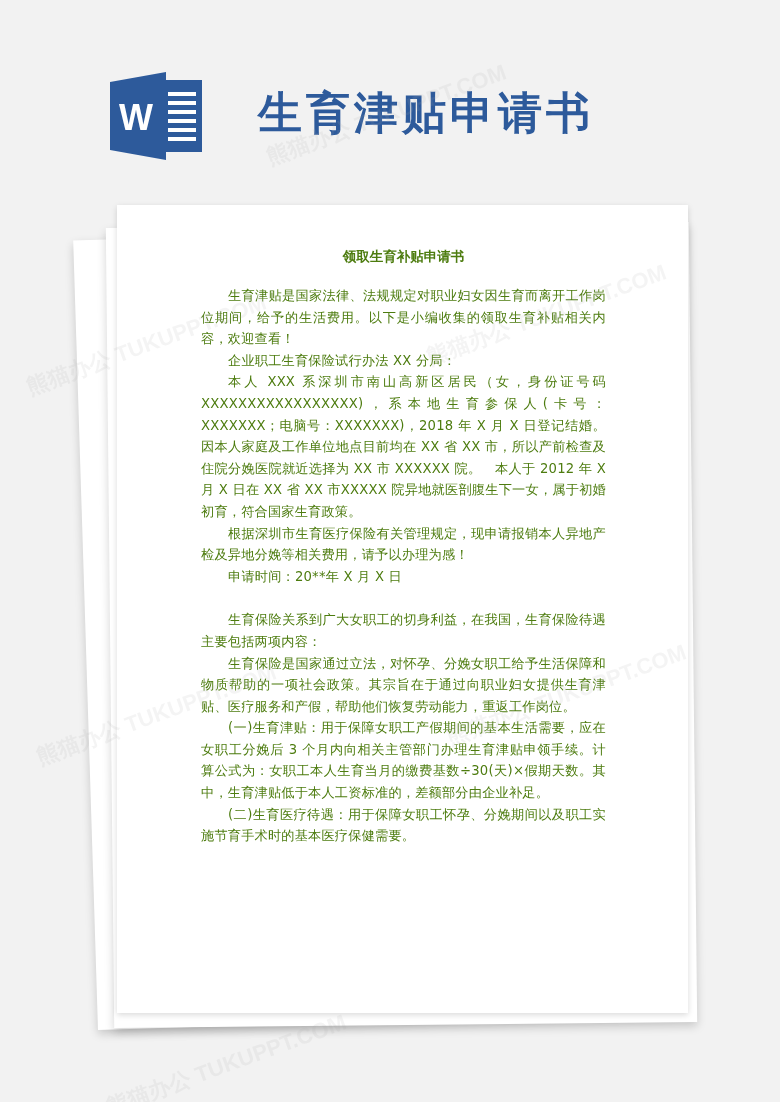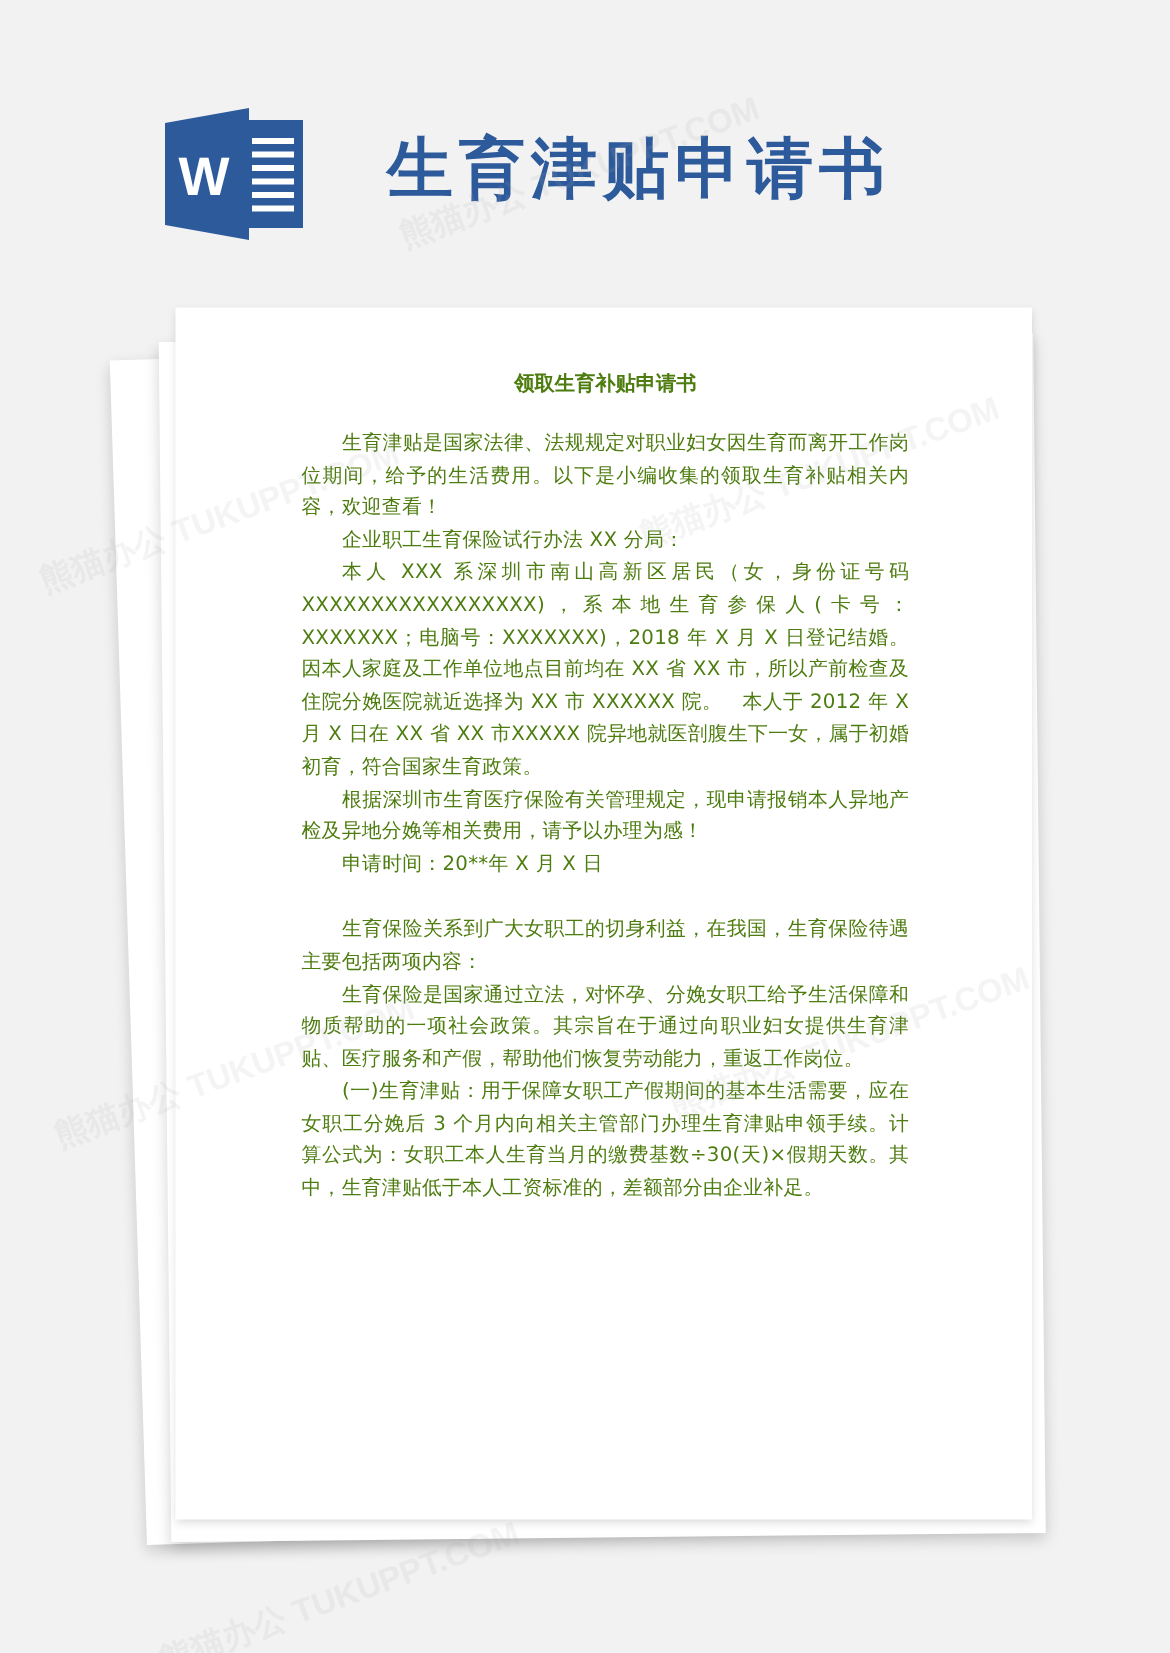--- a/index.html
+++ b/index.html
@@ -68,20 +68,21 @@
     <div class="doc-title">领取生育补贴申请书</div>
     <p class="p indent">生育津贴是国家法律、法规规定对职业妇女因生育而离开工作岗位期间，给予的生活费用。以下是小编收集的领取生育补贴相关内容，欢迎查看！</p>
     <p class="p indent">企业职工生育保险试行办法 XX 分局：</p>
     <p class="p indent">本人 XXX 系深圳市南山高新区居民（女，身份证号码XXXXXXXXXXXXXXXXX)，系本地生育参保人(卡号：　XXXXXXX；电脑号：XXXXXXX)，2018 年 X 月 X 日登记结婚。因本人家庭及工作单位地点目前均在 XX 省 XX 市，所以产前检查及住院分娩医院就近选择为 XX 市 XXXXXX 院。　本人于 2012 年 X 月 X 日在 XX 省 XX 市XXXXX 院异地就医剖腹生下一女，属于初婚初育，符合国家生育政策。</p>
     <p class="p indent">根据深圳市生育医疗保险有关管理规定，现申请报销本人异地产检及异地分娩等相关费用，请予以办理为感！</p>
     <p class="p indent">申请时间：20**年 X 月 X 日</p>
     <div class="gap"></div>
     <p class="p indent">生育保险关系到广大女职工的切身利益，在我国，生育保险待遇主要包括两项内容：</p>
     <p class="p indent">生育保险是国家通过立法，对怀孕、分娩女职工给予生活保障和物质帮助的一项社会政策。其宗旨在于通过向职业妇女提供生育津贴、医疗服务和产假，帮助他们恢复劳动能力，重返工作岗位。</p>
     <p class="p indent">(一)生育津贴：用于保障女职工产假期间的基本生活需要，应在女职工分娩后 3 个月内向相关主管部门办理生育津贴申领手续。计算公式为：女职工本人生育当月的缴费基数÷30(天)×假期天数。其中，生育津贴低于本人工资标准的，差额部分由企业补足。</p>
+    <p class="p indent">(二)生育医疗待遇：用于保障女职工怀孕、分娩期间以及职工实施节育手术时的基本医疗保健需要。</p>
   </div>
 </div>
 
 <div class="watermark" style="left:20px;top:330px;">熊猫办公 TUKUPPT.COM</div>
 <div class="watermark" style="left:420px;top:300px;">熊猫办公 TUKUPPT.COM</div>
 <div class="watermark" style="left:30px;top:700px;">熊猫办公 TUKUPPT.COM</div>
 <div class="watermark" style="left:440px;top:680px;">熊猫办公 TUKUPPT.COM</div>
 <div class="watermark" style="left:260px;top:100px;">熊猫办公 TUKUPPT.COM</div>
 <div class="watermark" style="left:100px;top:1050px;">熊猫办公 TUKUPPT.COM</div>
 

